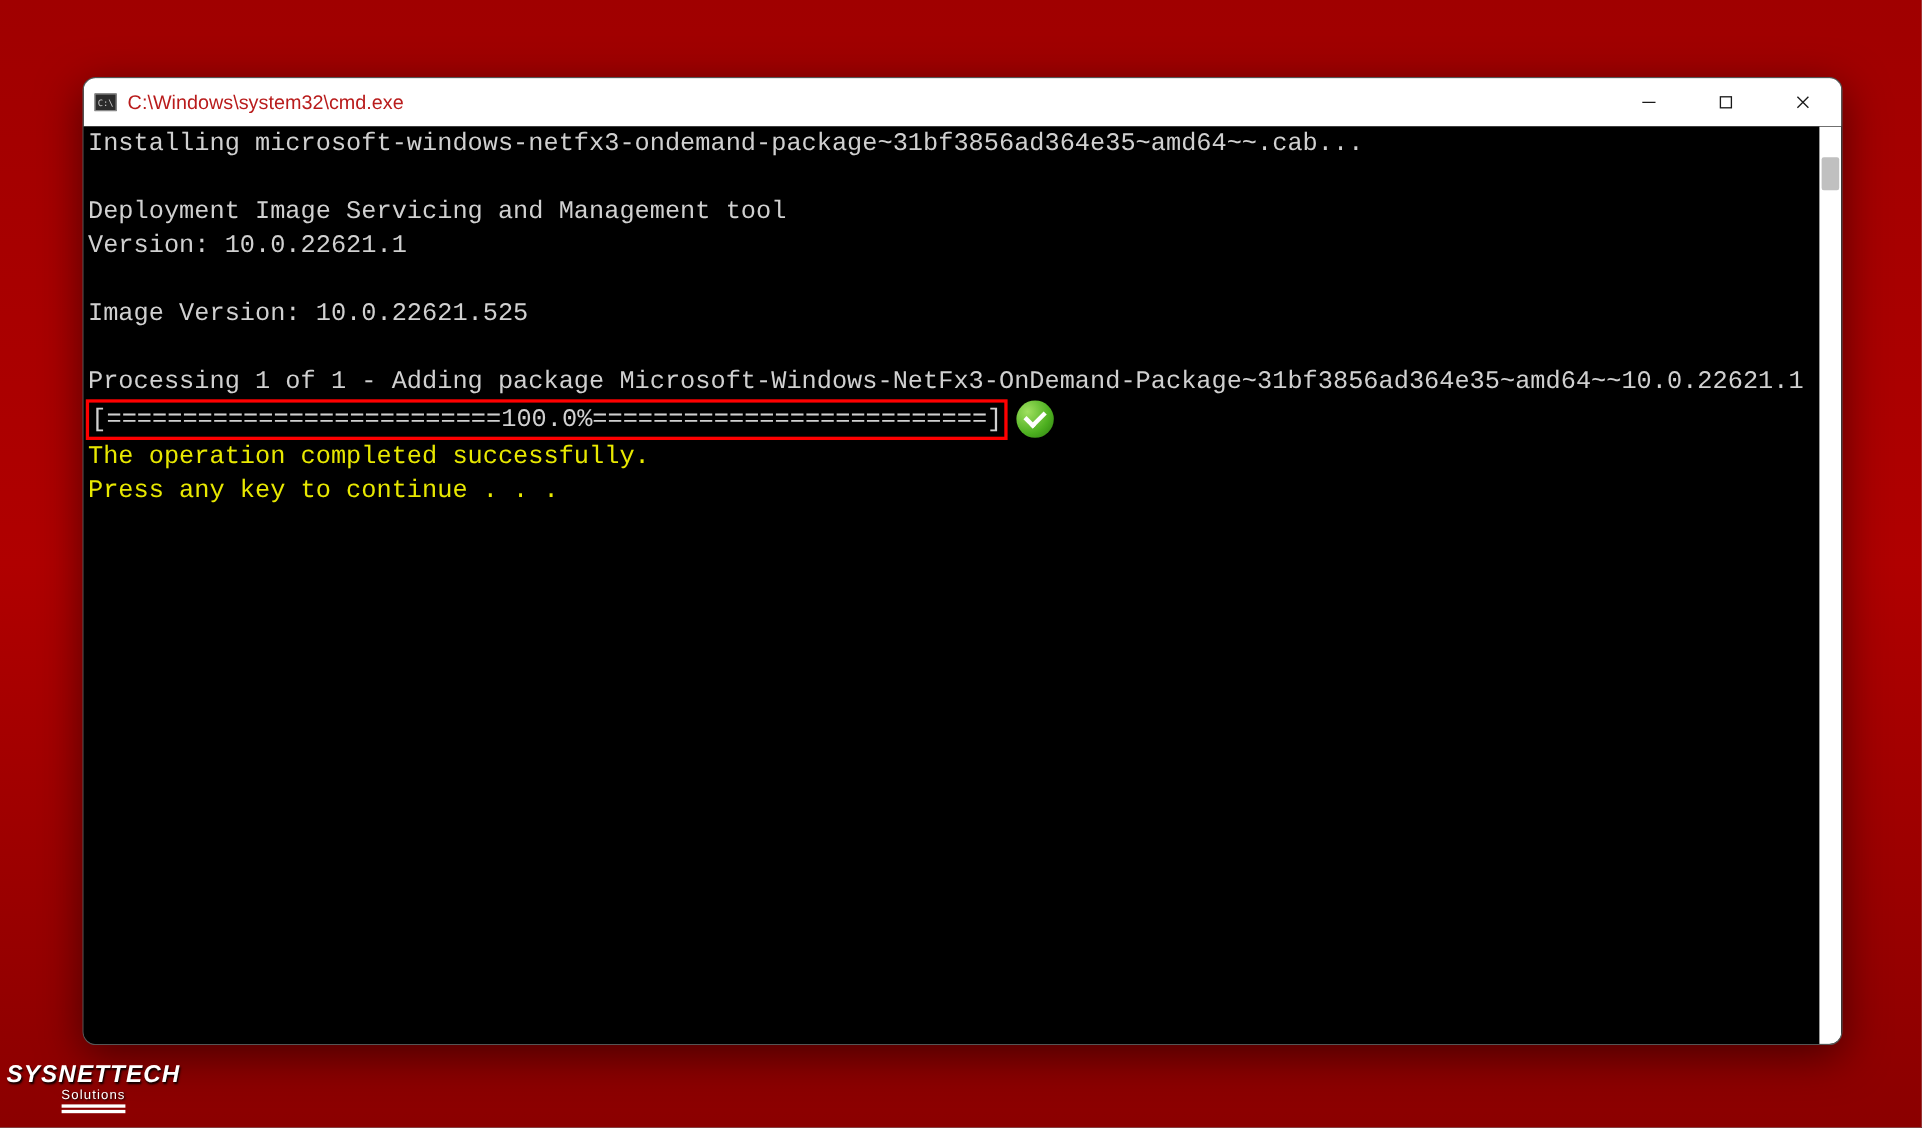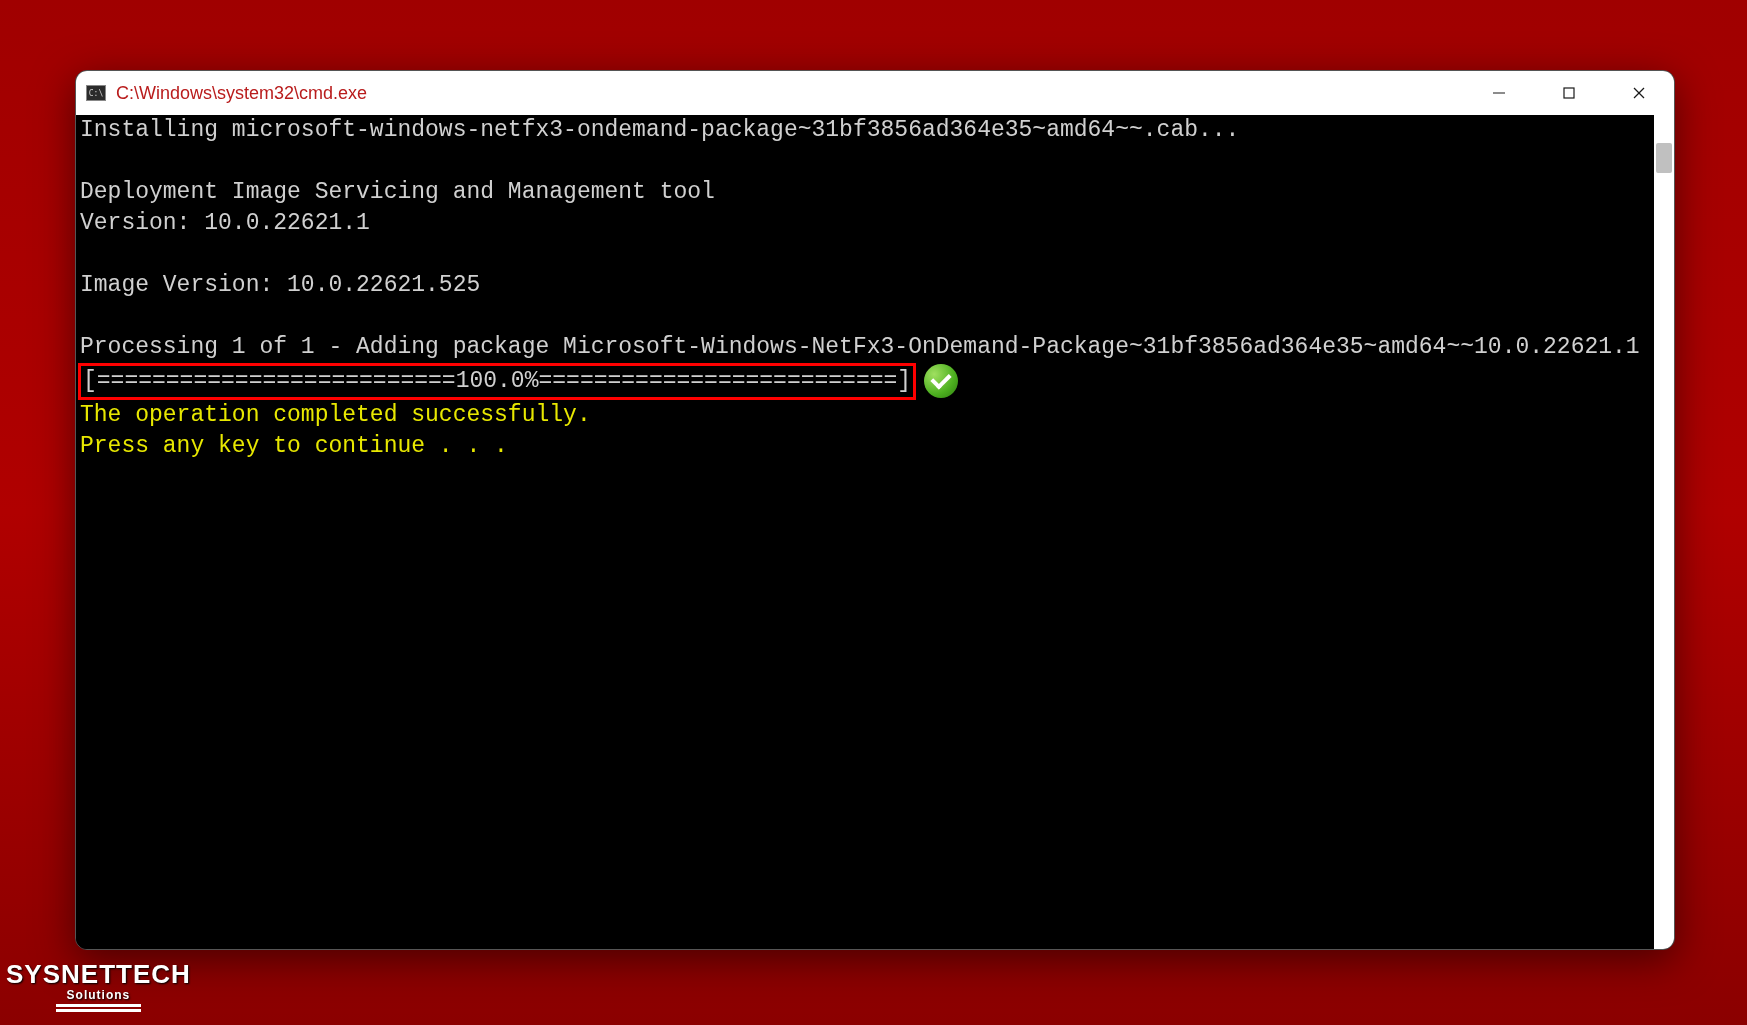--- a/index.html
+++ b/index.html
@@ -129,28 +129,29 @@
   }
   .yellow { color: #e8e800; }
   .watermark {
     position: absolute;
     left: 6px;
     bottom: 18px;
     color: #fff;
     font-family: Arial, sans-serif;
   }
   .watermark .big {
-    font-size: 26px;
+    font-size: 22px;
     font-weight: 900;
     letter-spacing: 1px;
+    font-style: italic;
     text-shadow: 1px 1px 2px #000;
   }
   .watermark .small {
     font-size: 12px;
-    font-weight: bold;
+    font-weight: normal;
     letter-spacing: 1px;
     text-align: center;
     margin-top: -2px;
     text-shadow: 1px 1px 2px #000;
   }
   .watermark .bars {
     height: 3px;
     background: #fff;
     margin: 2px 50px 0 50px;
     box-shadow: 0 5px 0 #fff;

